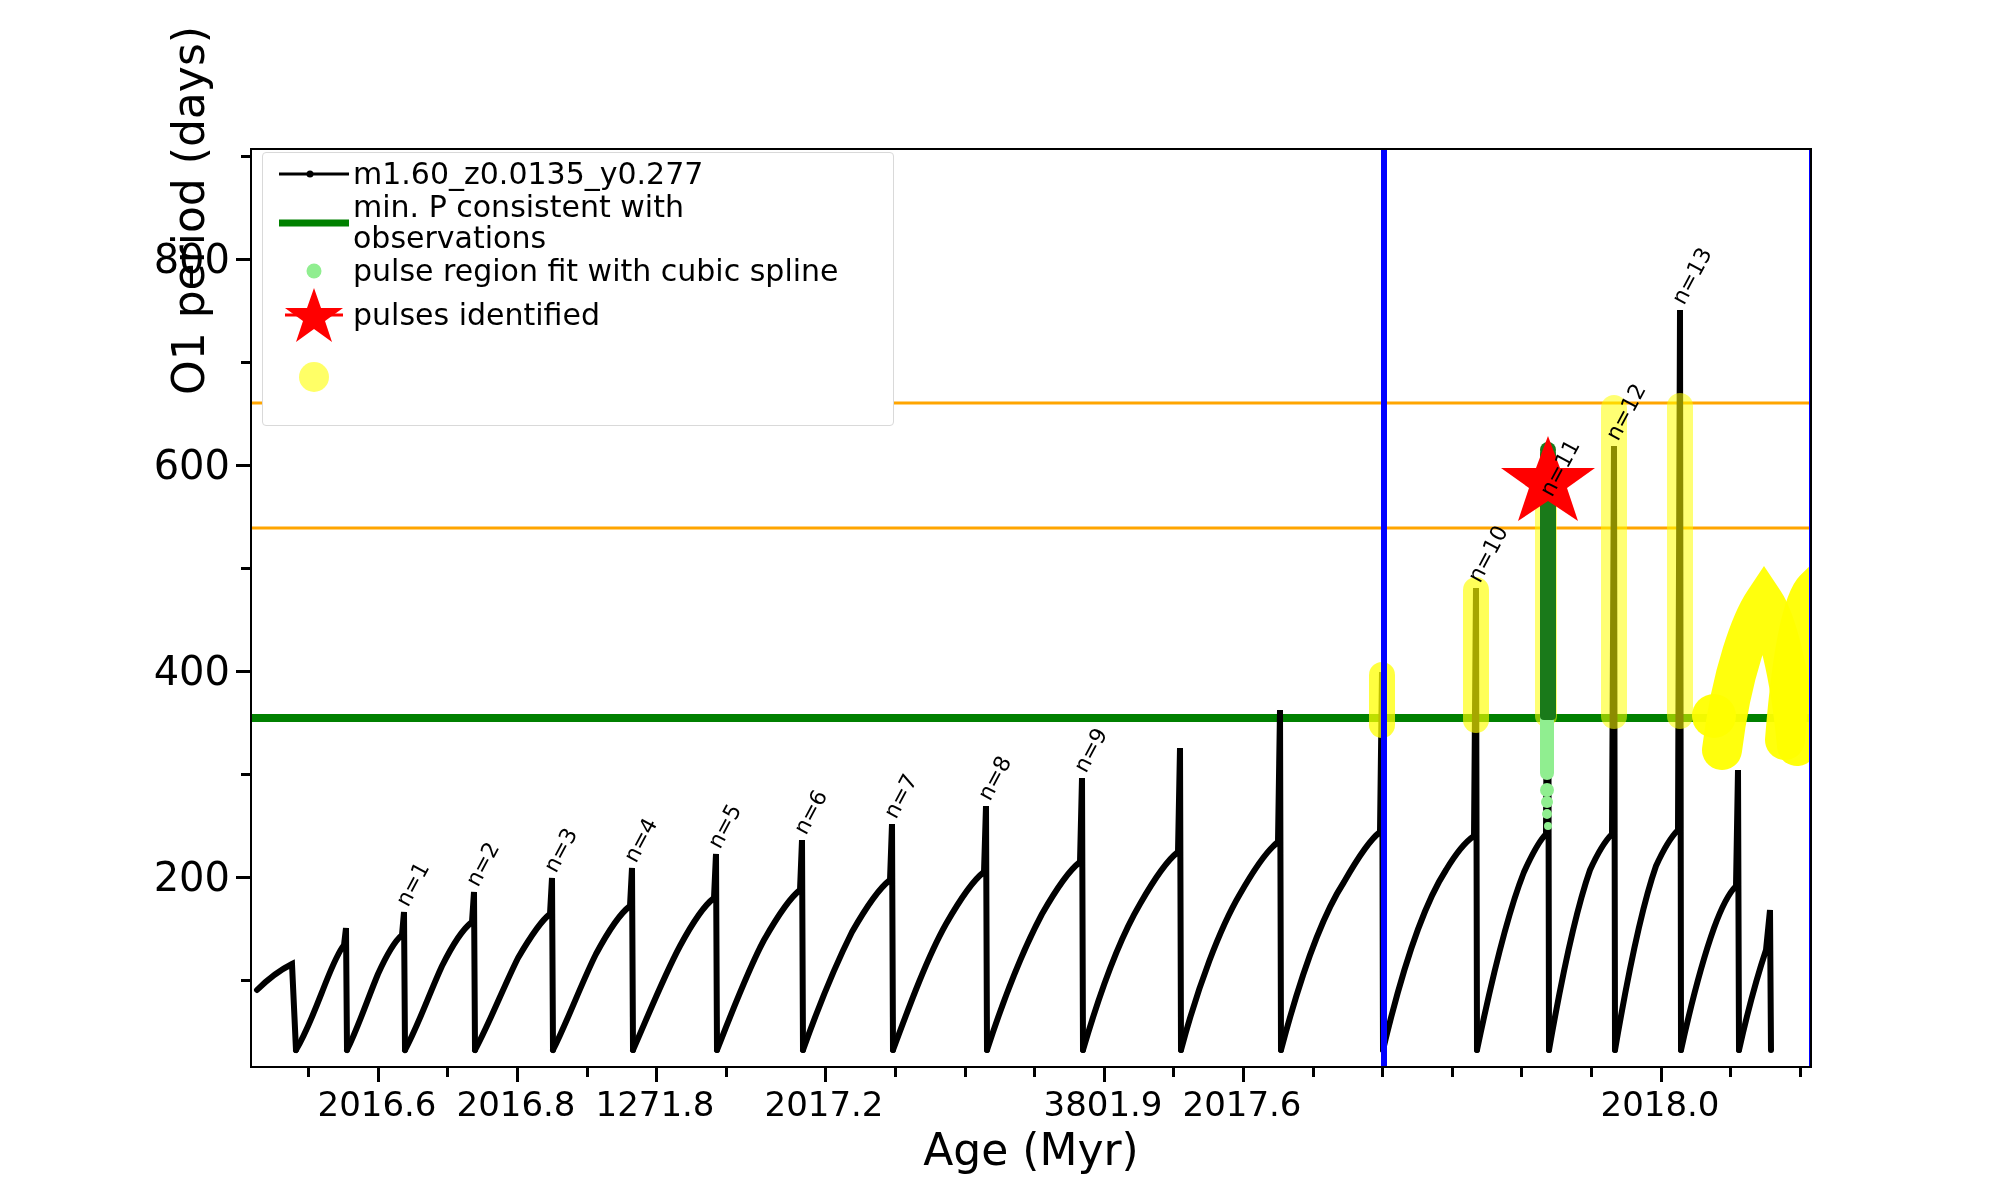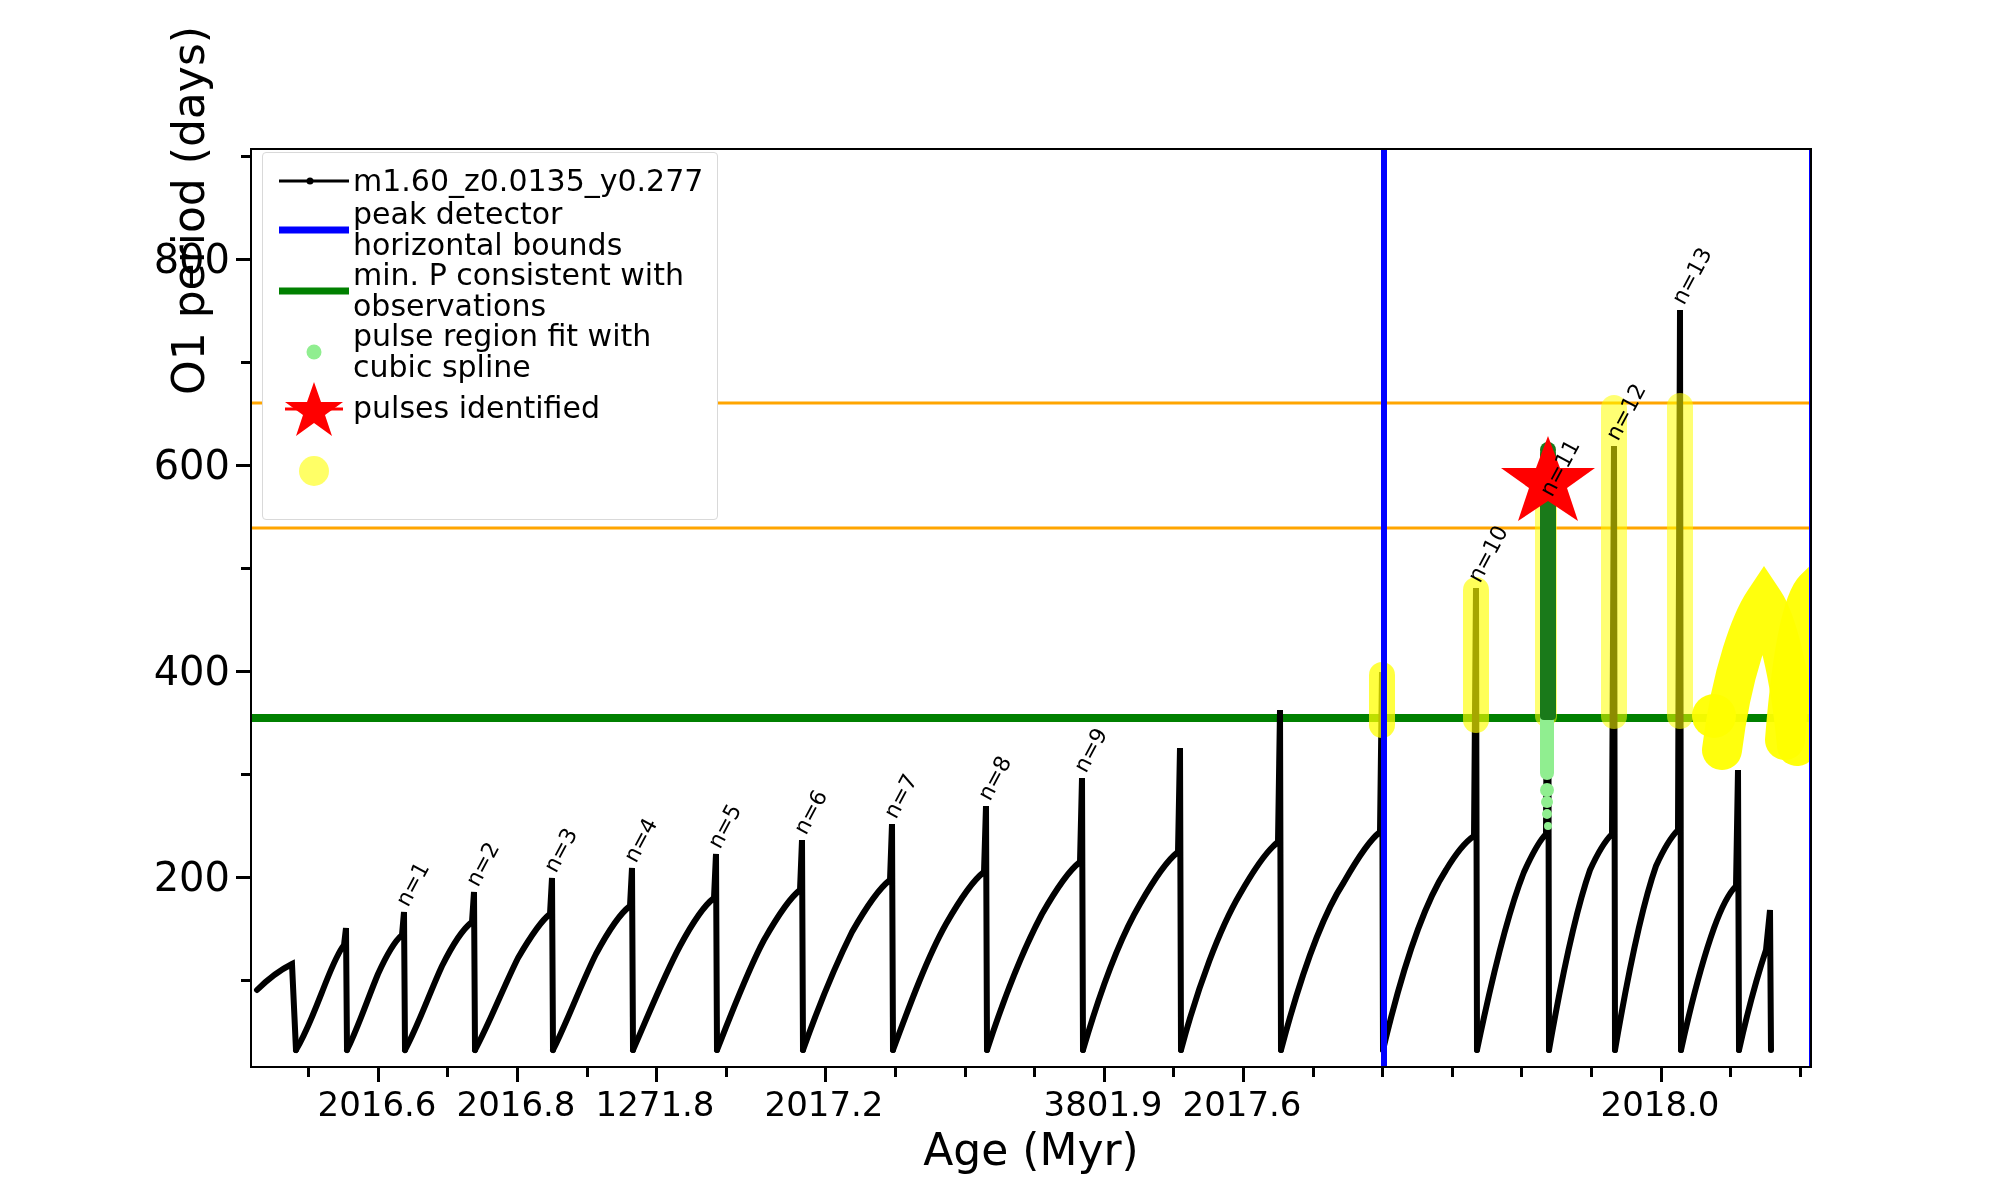--- a/index.html
+++ b/index.html
@@ -38,23 +38,23 @@
   .tick-x.minor{height:9px;top:1068px;}
 
   
   .canvas-wrap{
     position:absolute;left:252px;top:150px;width:1558px;height:916px;overflow:hidden;
   }
   .canvas-wrap svg{display:block;}
 
   
   .legend{
-    position:absolute;left:262px;top:152px;width:456px;
+    position:absolute;left:262px;top:152px;width:632px;
     background:#ffffff;border:1px solid #d9d9d9;border-radius:4px;
-    padding:10px 12px 12px 12px;box-sizing:border-box;
+    padding:3px 12px 12px 12px;box-sizing:border-box;
   }
   .legend-row{display:flex;align-items:center;min-height:36px;}
   .legend-key{width:78px;flex:0 0 78px;height:34px;position:relative;}
   .legend-text{font-size:30px;color:#000;line-height:1.02;white-space:pre-line;}
   .k-line{position:absolute;left:4px;top:50%;transform:translateY(-50%);width:70px;height:4px;}
   .k-line.thin{height:3px;}
   .k-line.black{background:#000;height:3px;}
   .k-dotmark{position:absolute;left:35px;top:50%;transform:translate(-50%,-50%);width:7px;height:7px;border-radius:50%;background:#000;}
   .k-dot{position:absolute;left:50%;top:50%;transform:translate(-50%,-50%);width:15px;height:15px;border-radius:50%;}
   .k-star{position:absolute;left:50%;top:50%;transform:translate(-50%,-50%);font-size:0;line-height:0;}
@@ -246,26 +246,20 @@
   <div class="legend">
 
     <div class="legend-row">
       <span class="legend-key">
         <span class="k-line black"></span>
           <span class="k-dotmark"></span>
       </span>
       <span class="legend-text">m1.60_z0.0135_y0.277</span>
     </div>
 
-    <div class="legend-row">
-      <span class="legend-key">
-        <span class="k-line" style="background:#0000ff;height:7px;"></span>
-      </span>
-      <span class="legend-text">peak detector horizontal bounds</span>
-    </div>
 
     <div class="legend-row">
       <span class="legend-key">
         <span class="k-line" style="background:#008000;height:7px;"></span>
       </span>
       <span class="legend-text">min. P consistent with observations</span>
     </div>
 
 
     <div class="legend-row">

